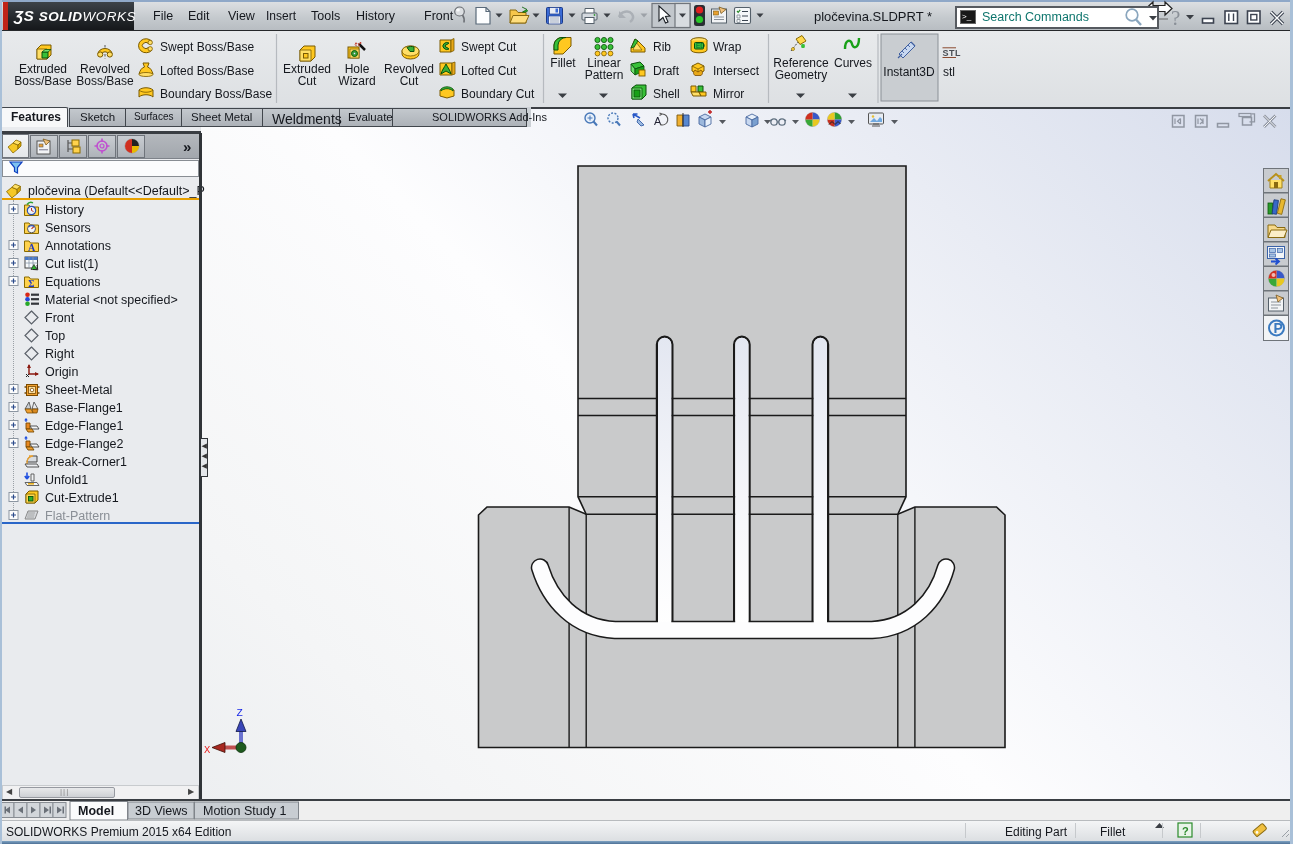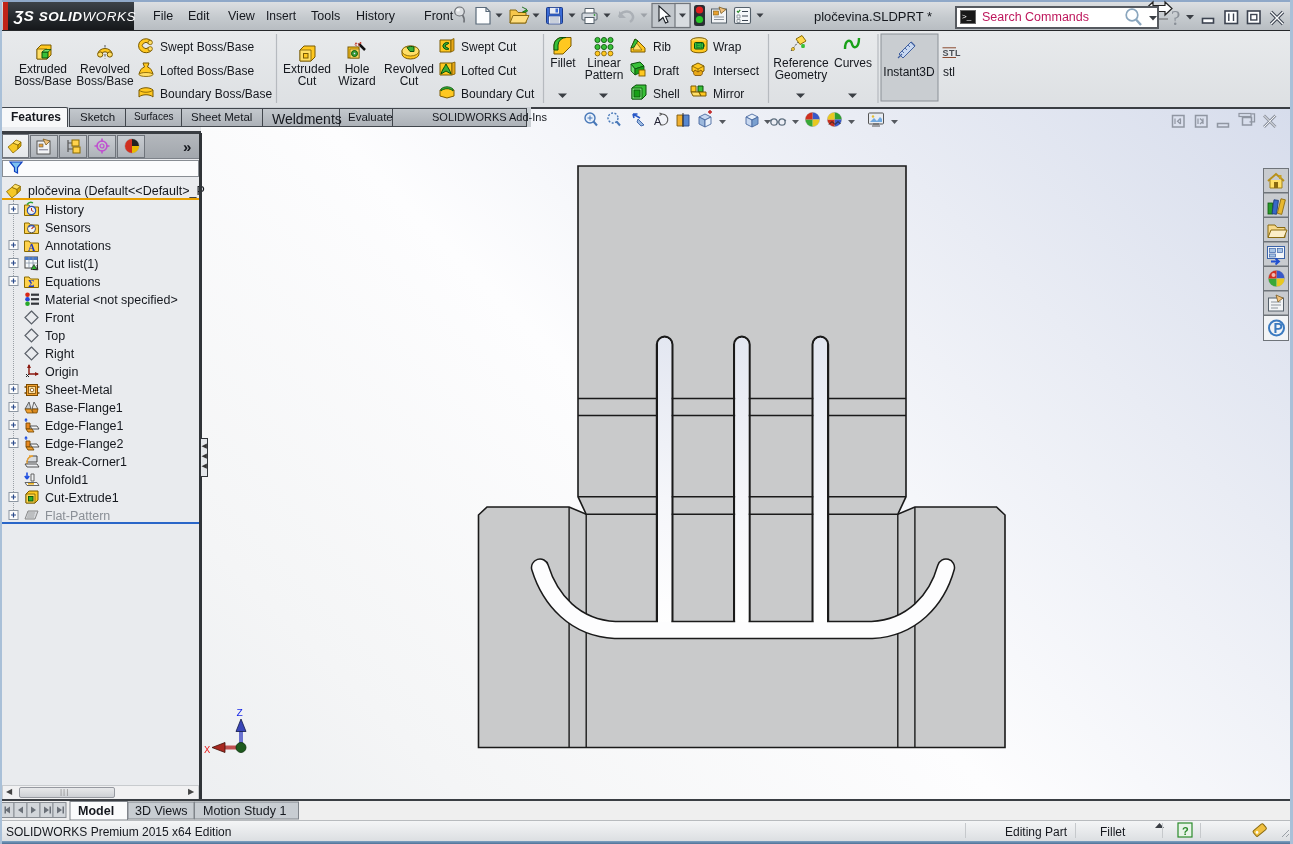--- a/index.html
+++ b/index.html
@@ -161,21 +161,21 @@
   <g transform="translate(1146,1)">
       <path d="M0,7.5 L7,1 L7,4.5 L19,4.5 L19,1 L26,7.5 L19,14 L19,10.5 L7,10.5 L7,14 Z" fill="#FDFEFF" stroke="#222" stroke-width="1.2"></path>
       <path d="M1,14 a5,5 0 0 0 5,4 h16" fill="none" stroke="#666" stroke-width="1"></path>
     </g>
 </svg>
 
 <div class="abs txt" style="top:9px;left:814px;font-size:13px;">pločevina.SLDPRT *</div>
 
 <div class="abs" style="left:955px;top:6px;width:204px;height:23px;background:#fff;border:2px solid #565A60;"></div>
 <div class="abs" style="left:960px;top:10px;width:16px;height:14px;background:#181818;border:1px solid #666;color:#fff;font-size:8px;line-height:12px;padding-left:1px;">&gt;_</div>
-<div class="abs txt" style="left:982px;top:10px;font-size:12.5px;color:#be185d;">Search Commands</div>
+<div class="abs txt" style="left:982px;top:10px;font-size:12.5px;color:#0f766e;">Search Commands</div>
 <svg class="abs" style="left:1122px;top:6px;" width="40" height="24" viewBox="0 0 40 24">
     <circle cx="10" cy="9" r="5.8" fill="none" stroke="#8AA6BE" stroke-width="1.7"></circle>
     <path d="M14,13.5 L19,19" stroke="#8AA6BE" stroke-width="2.4"></path>
     <path d="M27,10 h8 l-4,4.5 Z" fill="#3A3E44"></path>
   </svg>
 
 <div class="abs" style="left:0;top:31px;width:1293px;height:76px;background:linear-gradient(#E8EAEC,#DDE0E3);"></div>
 <svg class="abs" style="left:0;top:31px;" width="1293" height="76" viewBox="0 31 1293 76">
   <style>
     .rt { font:12px "Liberation Sans",sans-serif; fill:#15181E; text-anchor:middle; }

